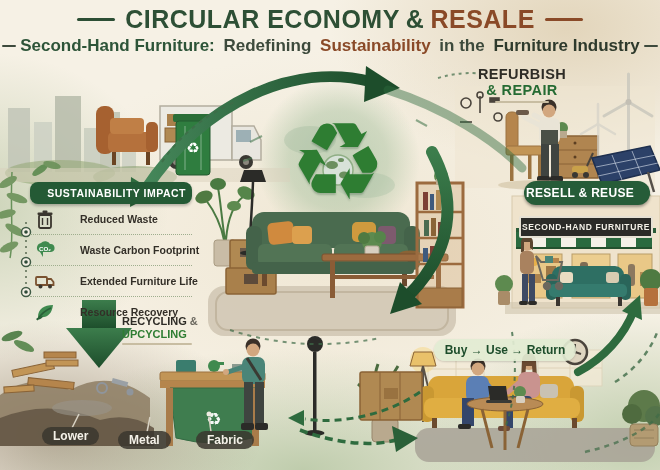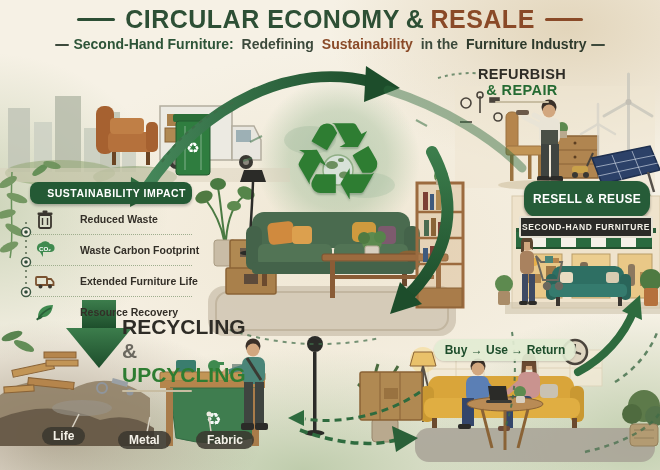--- a/index.html
+++ b/index.html
@@ -17,21 +17,21 @@
   }
   .abs{position:absolute;}
   svg text{font-family:"DejaVu Sans",sans-serif;}
 
   
   .hdr{left:0;top:5px;width:660px;text-align:center;line-height:1.15;}
   .title-row{font-weight:bold;font-size:25px;letter-spacing:.5px;white-space:nowrap;}
   .t1{color:#2d4f35;} .tamp{color:#2d4f35;margin:0 6px;} .t2{color:#8a4a28;}
   .dash{display:inline-block;width:38px;height:3px;border-radius:2px;vertical-align:middle;margin:0 10px 4px 10px;}
   .dash.g{background:#2d4f35;} .dash.b{background:#8a4a28;}
-  .subtitle-row{font-size:14px;margin-top:2px;white-space:nowrap;}
+  .subtitle-row{font-size:17px;margin-top:2px;white-space:nowrap;}
   .subtitle-row span{margin:0 2px;}
   .sb{font-weight:bold;color:#2d5438;} .sr{font-weight:bold;color:#3d4a3c;}
   .sa{font-weight:bold;color:#8a4a28;} .sb2{font-weight:bold;color:#2e3a2c;}
   .sdash{display:inline-block;width:14px;height:2px;background:#3d4a3c;border-radius:2px;vertical-align:middle;margin:0 8px 3px 8px;}
 
   
   .stage-label{text-align:center;font-weight:bold;line-height:1.12;letter-spacing:.4px;}
   .stage-label .l1{color:#2e2c26;display:block;}
   .stage-label .l2{color:#256b33;display:block;}
   .stage-label .rule{display:block;margin:3px auto 0;height:2px;width:54px;background:#c8bda2;border-radius:2px;}
@@ -44,34 +44,34 @@
     background:#245a35;color:#fff;font-weight:bold;font-size:10.5px;letter-spacing:.5px;
     text-align:right;border-radius:8px;padding:5px 6px;box-shadow:0 2px 3px rgba(0,0,0,.25);
   }
   .imp-row{display:flex;align-items:center;gap:24px;padding:4px 0 4px 4px;border-bottom:1px dotted #9fae8e;}
   .imp-row:last-child{border-bottom:none;}
   .imp-icon{width:22px;height:22px;flex:0 0 22px;}
   .imp-label{font-size:10.5px;font-weight:bold;color:#332f28;white-space:nowrap;}
 
   
   .resell-banner{left:524px;top:181px;width:122px;background:#265c38;color:#fff;font-weight:bold;
-    font-size:12px;text-align:center;border-radius:13px;padding:11px 2px;letter-spacing:.3px;
+    font-size:12px;border-radius:13px;padding:5px 2px;letter-spacing:.3px;
     box-shadow:0 2px 3px rgba(0,0,0,.35);}
   .store-sign{left:519px;top:216px;width:130px;background:#2b2b28;border:2px solid #e6e1d4;color:#f4f1e8;
     font-weight:bold;font-size:8.5px;letter-spacing:.6px;text-align:center;padding:4px 0;border-radius:2px;}
 
   
   .consumer-label{left:438px;top:316px;width:134px;text-align:center;font-weight:bold;font-size:16.5px;
     letter-spacing:1.5px;color:#2e2c26;}
   .consumer-flow{left:434px;top:339px;width:142px;text-align:center;background:rgba(226,235,211,.92);
     color:#1d4d2b;font-weight:bold;font-size:12px;border-radius:13px;padding:4px 0;
     box-shadow:0 1px 2px rgba(0,0,0,.15);}
 
   
-  .recycling{left:122px;top:315px;width:128px;text-align:left;font-weight:bold;font-size:21px;line-height:1.15;}
+  .recycling{left:122px;top:315px;width:128px;text-align:left;font-weight:bold;font-size:11px;line-height:1.15;}
   .recycling .amp{color:#6b685f;font-weight:bold;}
   .recycling .l2{color:#2e7d32;display:block;}
   .recycling .rule{display:block;margin-top:3px;height:2px;width:70px;background:#c8bda2;border-radius:2px;}
 
   
   .tag{background:rgba(58,54,46,.85);color:#f4f1e8;font-weight:bold;font-size:12px;border-radius:12px;
     padding:2px 11px;white-space:nowrap;}
   .tag-wood{left:42px;top:427px;} .tag-metal{left:118px;top:431px;} .tag-fabric{left:196px;top:431px;}
 
   
@@ -628,17 +628,17 @@
 
 <div class="abs consumer-flow">Buy → Use → Return</div>
 
 <div class="abs recycling">
   <span>RECYCLING</span>
   <span class="amp">&amp;</span>
   <span class="l2">UPCYCLING</span>
   <span class="rule"></span>
 </div>
 
-<div class="abs tag tag-wood">Life</div>
+<div class="abs tag tag-wood">Lower</div>
 <div class="abs tag tag-metal">Metal</div>
 <div class="abs tag tag-fabric">Fabric</div>
 
 </div>
 
 </body></html>

